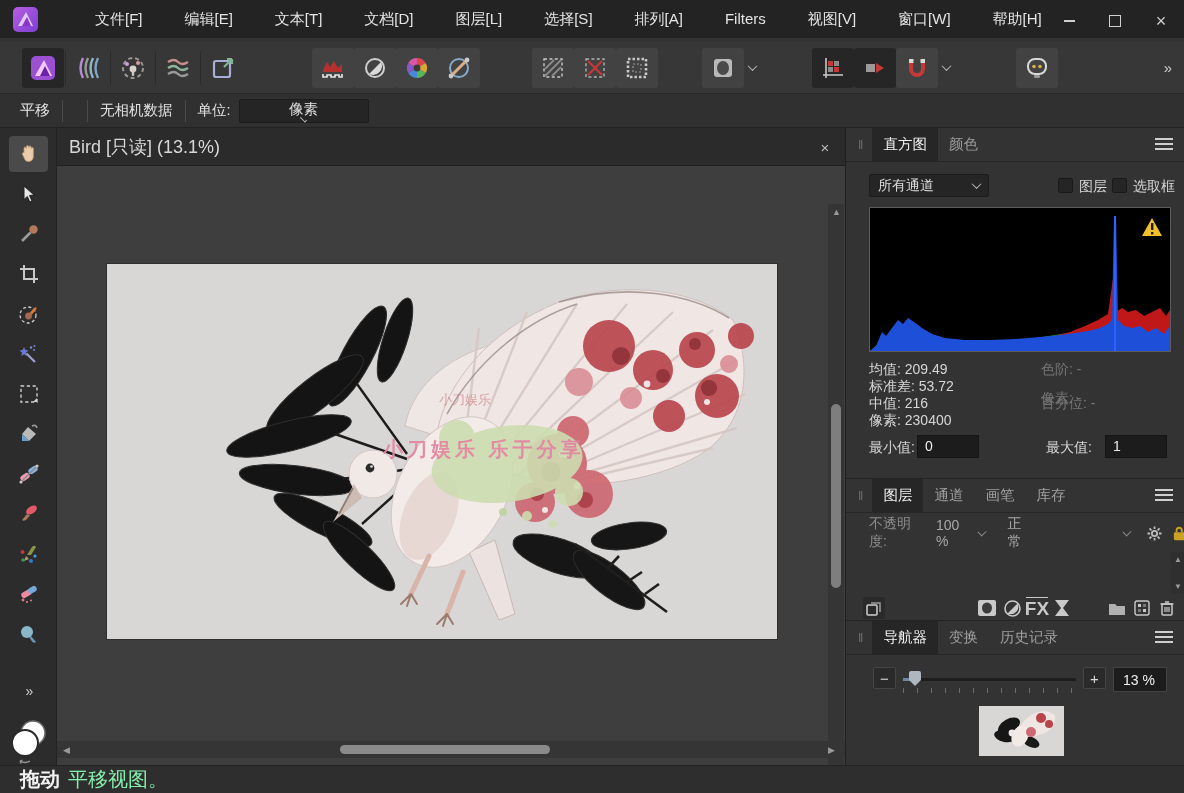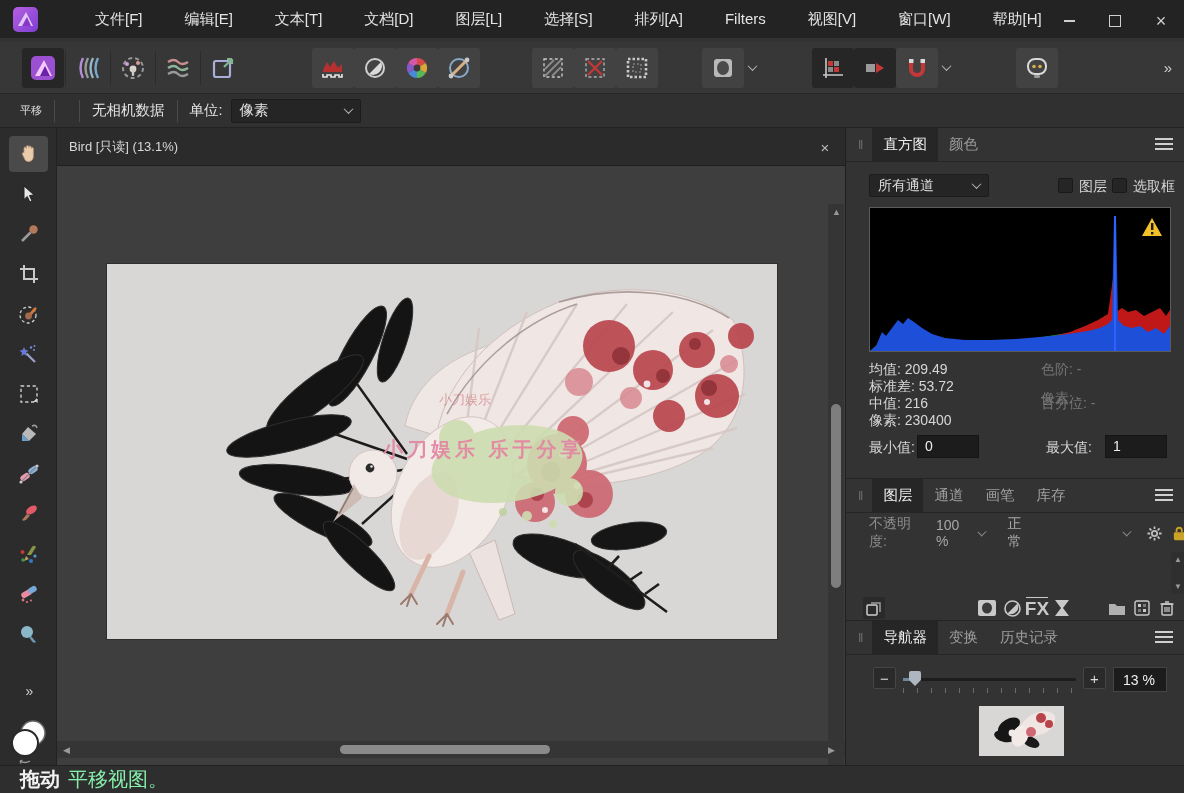--- a/index.html
+++ b/index.html
@@ -26,29 +26,29 @@
   .tbtn.flat { background:transparent; }
   .tbtn.active { background:#262626; }
   .tsep { width:1px; height:34px; background:#2b2b2b; margin:0 1px; }
   .chev { width:7px; height:7px; border-right:1.6px solid #b8b8b8; border-bottom:1.6px solid #b8b8b8; transform:rotate(45deg) translate(-1px,-1px); display:inline-block; }
   .chevbox { width:16px; height:40px; display:flex; align-items:center; justify-content:center; }
   .overflow { color:#cfcfcf; font-size:15px; letter-spacing:-2px; }
 
   
   .contextbar { position:absolute; left:0; top:94px; width:1184px; height:34px; background:#303030; border-bottom:1px solid #222; display:flex; align-items:center; font-size:14.5px; color:#e2e2e2; }
   .ctxsep { width:1px; height:22px; background:#4a4a4a; margin:0 12px; }
-  .unit-select { display:flex; align-items:center; justify-content:space-between; width:130px; height:24px; background:#252525; border:1px solid #1c1c1c; border-radius:2px; padding:0 8px; margin-left:8px; }
+  .unit-select { display:flex; align-items:center; justify-content:space-between; width:130px; height:24px; background:#252525; border:1px solid #1c1c1c; border-radius:2px; padding:0 8px; margin-left:8px;flex-direction:column; }
 
   
   .toolstrip { position:absolute; left:0; top:128px; width:57px; height:637px; background:#2c2c2c; border-right:1px solid #222; }
   .tool { position:absolute; left:9px; width:39px; height:36px; display:flex; align-items:center; justify-content:center; border-radius:4px; }
   .tool.selected { background:#4a4a4a; }
   .docarea { position:absolute; left:57px; top:128px; width:788px; height:637px; background:#3e3e3e; }
   .tabbar { position:absolute; left:0; top:0; width:788px; height:38px; background:#2b2b2b; border-bottom:1px solid #1f1f1f; display:flex; align-items:center; }
-  .tabtitle { margin-left:12px; font-size:13px; color:#d8d8d8; }
+  .tabtitle { margin-left:12px; font-size:18px; color:#d8d8d8; }
   .tabclose { position:absolute; right:10px; top:9px; width:20px; height:20px; display:flex; align-items:center; justify-content:center; color:#bbb; font-size:15px; }
   .canvas { position:absolute; left:0; top:38px; width:788px; height:603px; background:#3e3e3e; }
   .image { position:absolute; left:50px; top:98px; width:670px; height:375px; background:#d9d7d5; box-shadow:0 0 0 1px #2e2e2e; }
 
   
   .vscroll { position:absolute; right:1px; top:38px; width:16px; height:575px; background:#353535; }
   .vthumb { position:absolute; left:3px; top:200px; width:10px; height:184px; background:#7e7e7e; border-radius:5px; }
   .hscroll { position:absolute; left:0; top:613px; width:788px; height:17px; background:#353535; }
   .hthumb { position:absolute; left:283px; top:4px; width:210px; height:9px; background:#8a8a8a; border-radius:5px; }
   .scr-arrow { position:absolute; color:#9a9a9a; font-size:9px; }
@@ -279,21 +279,21 @@
           <circle cx="10" cy="11.5" r="1.8" fill="#d8b048"></circle>
           <circle cx="16" cy="11.5" r="1.8" fill="#d8b048"></circle>
           <rect x="10" y="20" width="6" height="3" rx="1.2" fill="#9a9a9a"></rect>
         </svg>
     </div>
     <div style="flex:1"></div>
     <div class="overflow" style="margin-right:14px;">»</div>
   </div>
 
   <div class="contextbar">
-    <span style="margin-left:20px; font-size:11px;text-align:center;">平移</span>
+    <span style="margin-left:20px; font-size:15px;text-align:center;">平移</span>
     <span class="ctxsep"></span>
     <span class="ctxsep"></span>
     <span>无相机数据</span>
     <span class="ctxsep"></span>
     <span>单位:</span>
     <div class="unit-select">
       <span>像素</span>
       <span class="chev"></span>
     </div>
   </div>

